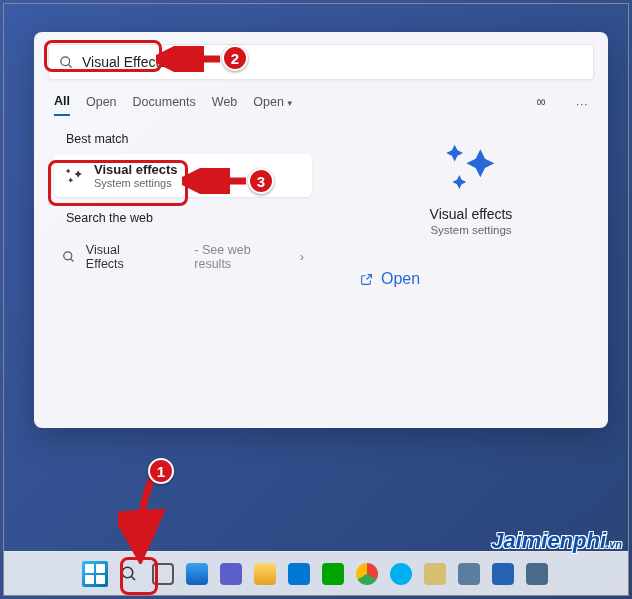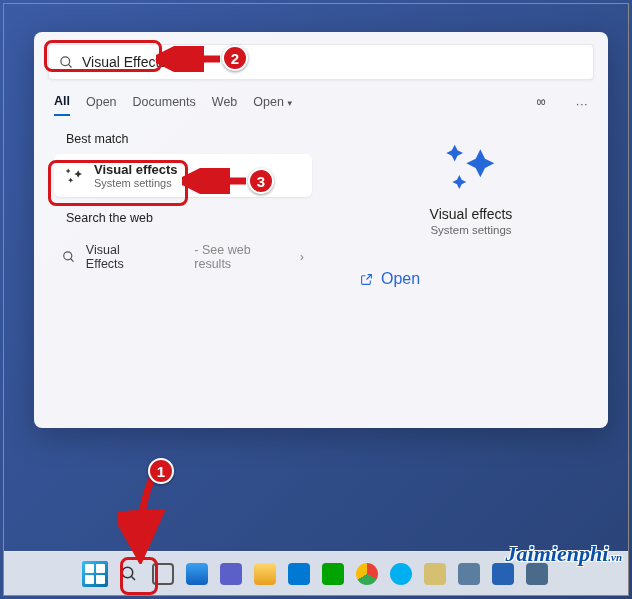--- a/index.html
+++ b/index.html
@@ -129,22 +129,22 @@
     position: absolute; width: 26px; height: 26px; border-radius: 50%;
     background: #d4151b; border: 2.5px solid #fff;
     color: #fff; font-weight: 700; font-size: 15px;
     display: flex; align-items: center; justify-content: center;
     box-shadow: 0 1px 3px rgba(0,0,0,0.4);
     pointer-events:none;
   }
   .arrow { position: absolute; pointer-events: none; }
 
   .watermark {
-    position:absolute; right:10px; bottom:32px;
-    font-family: Liberation Serif, serif; font-style: italic; font-weight:700;
+    position:absolute; right:10px; bottom:45px;
+    font-family: Liberation Sans, sans-serif; font-style: italic; font-weight:700;
     font-size: 22px; color:#0a50a8;
     text-shadow: -1px -1px 0 #fff,1px -1px 0 #fff,-1px 1px 0 #fff,1px 1px 0 #fff;
   }
   .watermark sub{font-size:11px;vertical-align:baseline;}
 </style>
 </head>
 <body>
 
 <div class="frame"></div>
 

